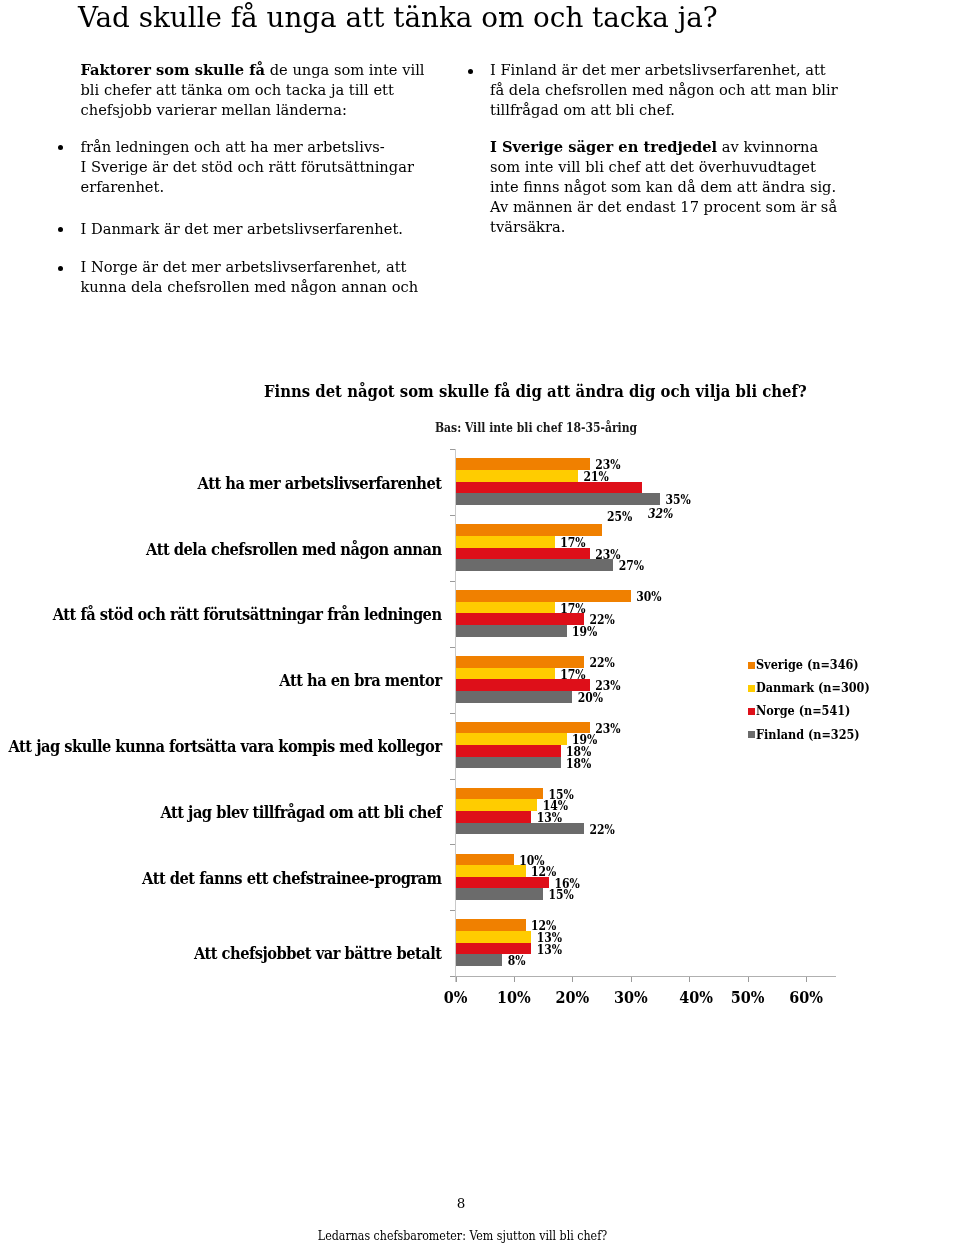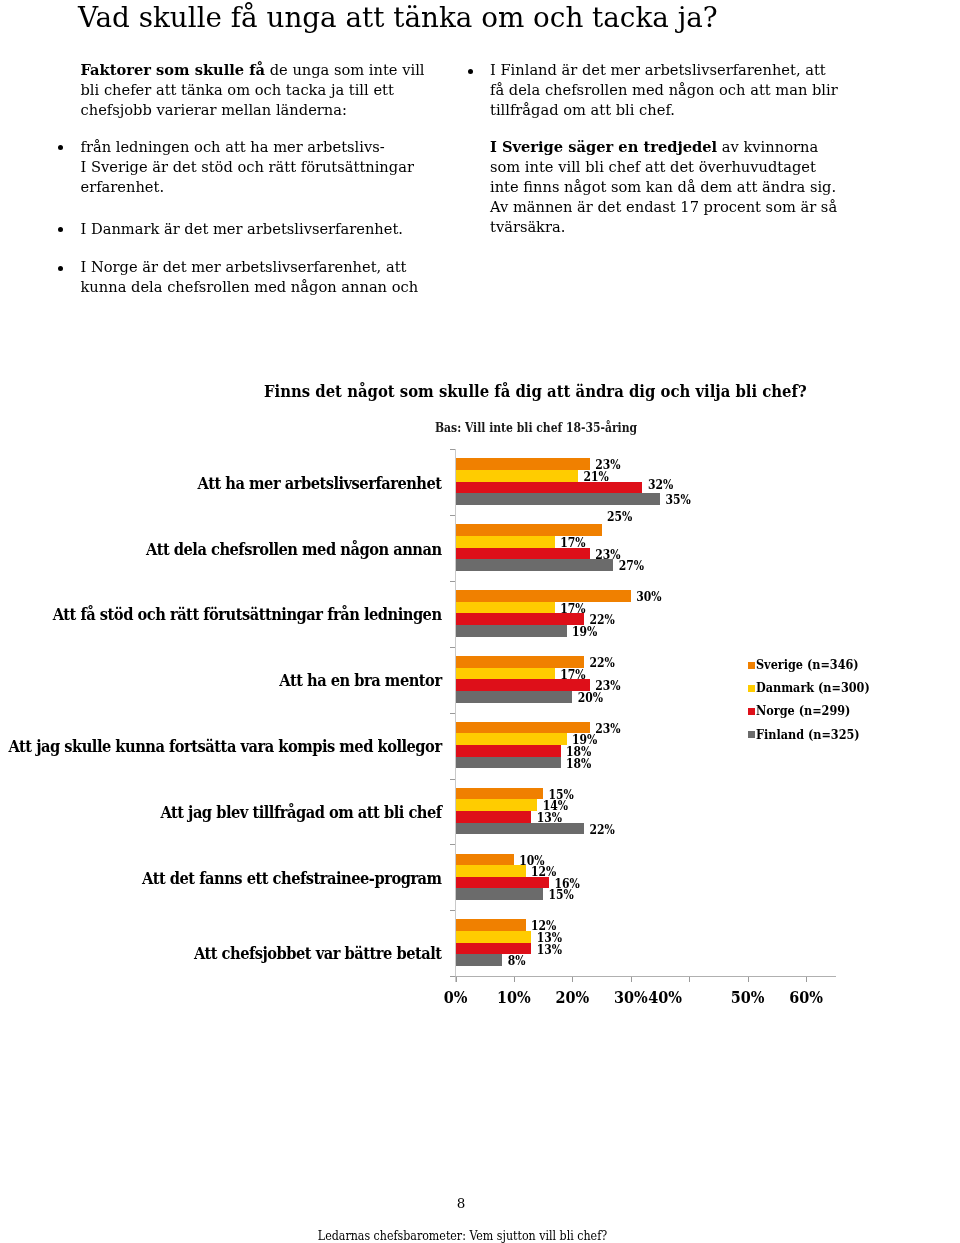--- a/index.html
+++ b/index.html
@@ -103,34 +103,34 @@
     <div id="chart-body">
         <div class="xtick" style="left: 455.5px;"></div>
         <div class="xlab" style="left: 425.5px; width: 60px;">0%</div>
         <div class="xtick" style="left: 513.93px;"></div>
         <div class="xlab" style="left: 483.93px; width: 60px;">10%</div>
         <div class="xtick" style="left: 572.36px;"></div>
         <div class="xlab" style="left: 542.36px; width: 60px;">20%</div>
         <div class="xtick" style="left: 630.79px;"></div>
         <div class="xlab" style="left: 600.79px; width: 60px;">30%</div>
         <div class="xtick" style="left: 689.22px;"></div>
-        <div class="xlab" style="left: 635px; width: 60px;">40%</div>
+        <div class="xlab" style="left: 666px; width: 60px;">40%</div>
         <div class="xtick" style="left: 747.65px;"></div>
         <div class="xlab" style="left: 717.65px; width: 60px;">50%</div>
         <div class="xtick" style="left: 806.08px;"></div>
         <div class="xlab" style="left: 776.08px; width: 60px;">60%</div>
         <div class="ytick" style="top: 976px;"></div>
         <div class="ytick" style="top: 449.2px;"></div>
         <div class="cat" style="top: 474.7px;">Att ha mer arbetslivserfarenhet</div>
         <div class="bar" style="left: 455.5px; top: 458px; height: 12px; width: 134.389px; background: rgb(240, 128, 0);"></div>
         <div class="blab" style="left: 595.289px; top: 459.3px;">23%</div>
         <div class="bar" style="left: 455.5px; top: 470px; height: 12px; width: 122.703px; background: rgb(255, 204, 0);"></div>
         <div class="blab" style="left: 583.603px; top: 471.3px;">21%</div>
         <div class="bar" style="left: 455.5px; top: 482px; height: 11px; width: 186.976px; background: rgb(222, 15, 25);"></div>
-        <div class="blab" style="left: 647.876px; top: 479px;">32%</div>
+        <div class="blab" style="left: 647.876px; top: 508px; font-style: italic;">32%</div>
         <div class="bar" style="left: 455.5px; top: 493px; height: 12px; width: 204.505px; background: rgb(107, 107, 107);"></div>
         <div class="blab" style="left: 665.405px; top: 494.3px;">35%</div>
         <div class="ytick" style="top: 515.06px;"></div>
         <div class="cat" style="top: 540.56px;">Att dela chefsrollen med någon annan</div>
         <div class="bar" style="left: 455.5px; top: 524px; height: 12px; width: 146.075px; background: rgb(240, 128, 0);"></div>
         <div class="blab" style="left: 606.975px; top: 511px;">25%</div>
         <div class="bar" style="left: 455.5px; top: 536px; height: 12px; width: 99.331px; background: rgb(255, 204, 0);"></div>
         <div class="blab" style="left: 560.231px; top: 537.3px;">17%</div>
         <div class="bar" style="left: 455.5px; top: 548px; height: 11px; width: 134.389px; background: rgb(222, 15, 25);"></div>
         <div class="blab" style="left: 595.289px; top: 549.3px;">23%</div>
@@ -201,21 +201,21 @@
         <div class="lgrow">
           <span class="lgsw" style="background: rgb(240, 128, 0);"></span>
           <span class="lgtx">Sverige (n=346)</span>
         </div>
         <div class="lgrow">
           <span class="lgsw" style="background: rgb(255, 204, 0);"></span>
           <span class="lgtx">Danmark (n=300)</span>
         </div>
         <div class="lgrow">
           <span class="lgsw" style="background: rgb(222, 15, 25);"></span>
-          <span class="lgtx">Norge (n=299)</span>
+          <span class="lgtx">Norge (n=541)</span>
         </div>
         <div class="lgrow">
           <span class="lgsw" style="background: rgb(107, 107, 107);"></span>
           <span class="lgtx">Finland (n=325)</span>
         </div>
       </div>
   </div>
 
   <div class="pgnum">8</div>
   <div class="foot">Ledarnas chefsbarometer: Vem sjutton vill bli chef?</div>

